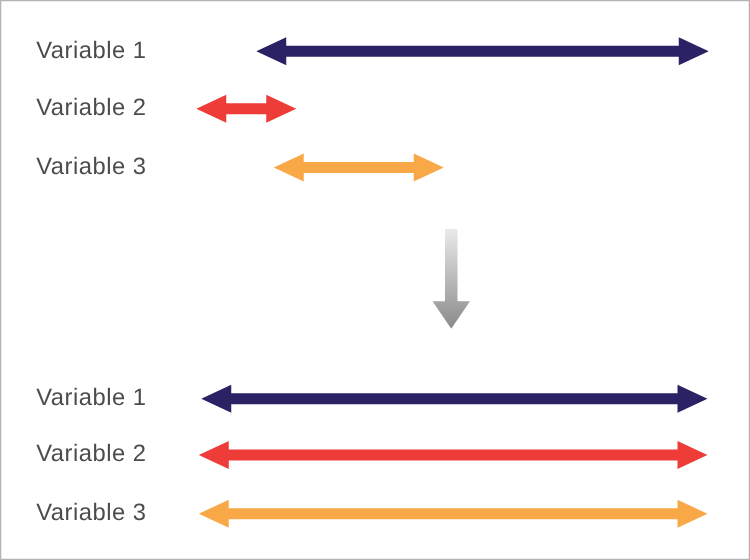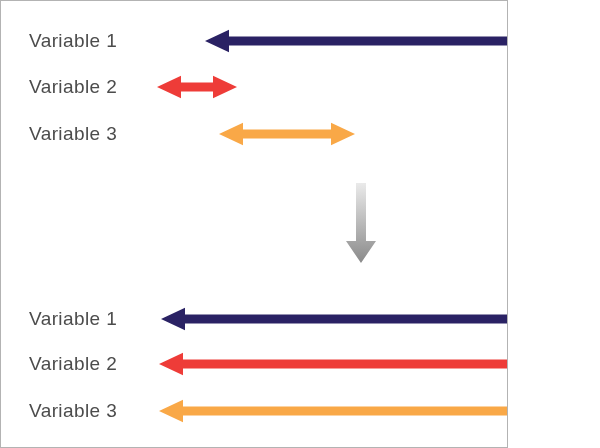--- a/index.html
+++ b/index.html
@@ -3,21 +3,21 @@
 <meta charset="utf-8">
 <style>
   html, body {
     margin: 0;
     padding: 0;
     background: #ffffff;
     font-family: "Liberation Sans", "DejaVu Sans", sans-serif;
   }
   .canvas {
     position: relative;
-    width: 508px;
+    width: 600px;
     height: 448px;
     box-sizing: border-box;
     background: #ffffff;
     border: 1px solid #b3b3b3;
     overflow: hidden;
   }
   .row {
     position: absolute;
     left: 0;
     right: 0;

